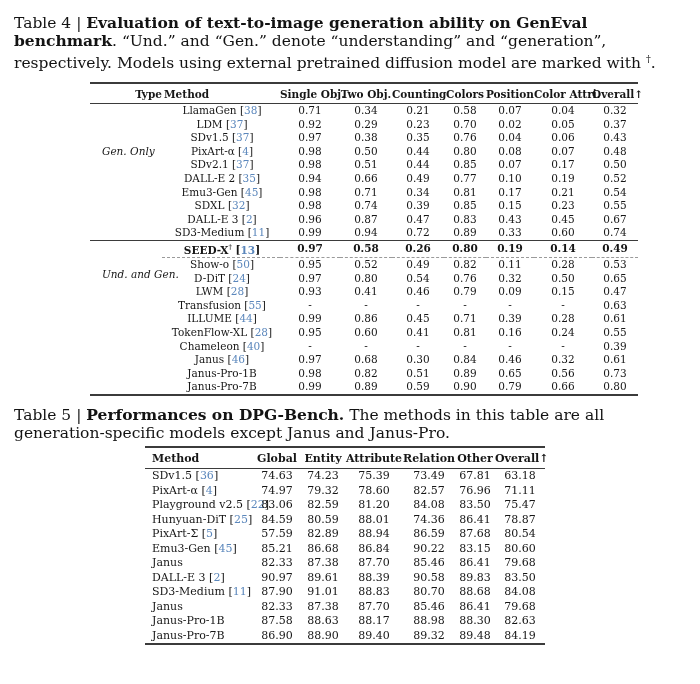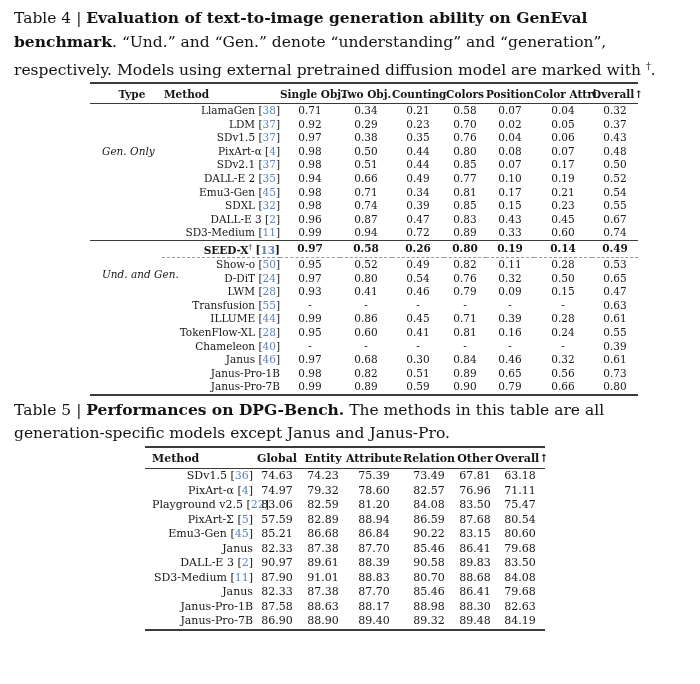--- a/index.html
+++ b/index.html
@@ -1,49 +1,49 @@
 <!DOCTYPE html>
 <html><head>
 <meta charset="utf-8">
 <style>
   html,body{margin:0;padding:0;}
   body{
     width:700px;height:684px;position:relative;background:#ffffff;
     font-family:"DejaVu Serif", serif;color:#151515;
     -webkit-font-smoothing:antialiased;overflow:hidden;
   }
-  .caption{position:absolute;left:14px;right:10px;font-size:15.5px;line-height:23px;color:#131313;}
+  .caption{position:absolute;left:14px;right:10px;font-size:15.5px;line-height:18px;color:#131313;margin-top:8px;}
   .caption .cap-bold{font-weight:700;}
   .caption sup{font-size:62%;vertical-align:super;}
   #caption-4{top:6px;}
   #caption-5{top:398px;}
 
   table.paper-table{
     position:absolute;border-collapse:collapse;table-layout:fixed;
     border-top:2px solid var(--rule);border-bottom:2px solid var(--rule);
     color:#161616;
   }
   #table-4{top:82px;left:90px;width:548px;font-size:10.5px;}
   #table-5{top:446px;left:145px;width:400px;font-size:11px;}
 
   .paper-table th{
     font-weight:700;text-align:center;white-space:nowrap;
     padding:4px 0 3px 0;border-bottom:1px solid var(--rule);
     font-size:inherit;
   }
-  #table-4 th.left-type{text-align:center;padding-left:12px;}
+  #table-4 th.left-type{text-align:right;padding-left:12px;}
   #table-4 th.left-method{text-align:left;padding-left:2px;}
   #table-5 th.left-method{text-align:left;padding-left:7px;}
 
   .paper-table td{padding:0;white-space:nowrap;}
   #table-4 td{line-height:13.6px;}
   #table-5 td{line-height:14.5px;}
   .paper-table td.val{text-align:center;}
-  #table-4 td.method{text-align:right;padding-left:2px;margin-top:43px;}
-  #table-5 td.method{text-align:right;padding-left:7px;margin-top:42px;}
+  #table-4 td.method{text-align:center;padding-left:2px;margin-top:43px;}
+  #table-5 td.method{text-align:left;padding-left:7px;margin-top:42px;}
   #table-4 td.type{vertical-align:top;padding-left:12px;font-style:italic;}
   #table-4 td.type.g0{padding-top:41px;}
   #table-4 td.type.g1{padding-top:27px;}
 
   tr.sep td{border-top:1px solid var(--rule);}
   td.dashed{border-bottom:1px dashed #9a9a9a;font-weight:bold;}
   .bold{font-weight:400;}
   .cite{color:var(--cite);}
   sup.dag{font-size:62%;vertical-align:super;}
 </style>
@@ -342,20 +342,29 @@
       <tr>
         <td class="method"><span>Playground v2.5</span> [<span class="cite">22</span>]</td>
         <td class="val">83.06</td>
         <td class="val">82.59</td>
         <td class="val">81.20</td>
         <td class="val">84.08</td>
         <td class="val">83.50</td>
         <td class="val">75.47</td>
       </tr>
       <tr>
+        <td class="method"><span>Hunyuan-DiT</span> [<span class="cite">25</span>]</td>
+        <td class="val">84.59</td>
+        <td class="val">80.59</td>
+        <td class="val">88.01</td>
+        <td class="val">74.36</td>
+        <td class="val">86.41</td>
+        <td class="val">78.87</td>
+      </tr>
+      <tr>
         <td class="method"><span>PixArt-Σ</span> [<span class="cite">5</span>]</td>
         <td class="val">57.59</td>
         <td class="val">82.89</td>
         <td class="val">88.94</td>
         <td class="val">86.59</td>
         <td class="val">87.68</td>
         <td class="val">80.54</td>
       </tr>
       <tr>
         <td class="method"><span>Emu3-Gen</span> [<span class="cite">45</span>]</td>

